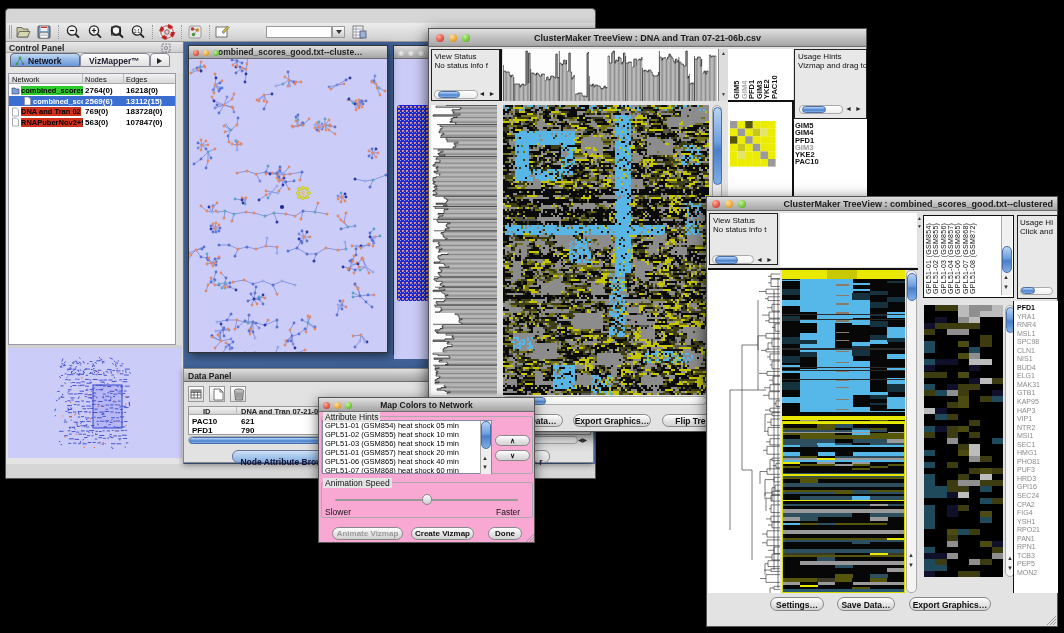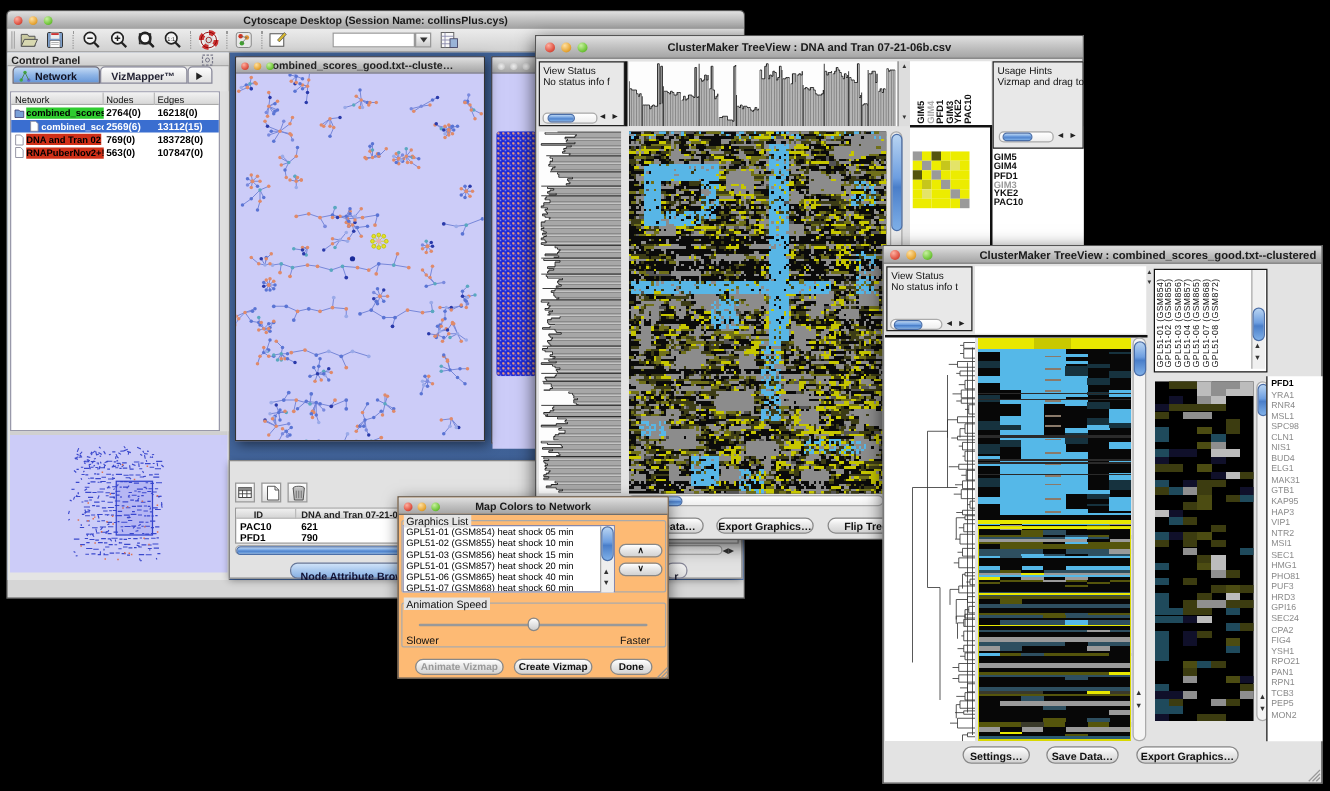--- a/index.html
+++ b/index.html
@@ -5,26 +5,20 @@
 .abs{position:absolute;}
 .tbar{background:linear-gradient(#e0e0e0,#c4c4c4 45%,#a8a8a8 95%,#9a9a9a);border-bottom:1px solid #6e6e6e;}
 .tl{border-radius:50%;position:absolute;}
 .win{position:absolute;box-shadow:0 3px 10px rgba(0,0,0,0.6);}
 .pill{position:absolute;background:linear-gradient(#fff,#e8e8e8 45%,#d2d2d2);border:1px solid #888;border-radius:8px;text-align:center;font-weight:bold;color:#111;}
 .sbtrack{position:absolute;background:linear-gradient(#fff,#eee);border:1px solid #aaa;border-radius:5px;}
 .sbthumb{position:absolute;background:linear-gradient(#b8d4f2,#6d9ee0 45%,#4a7ec9 55%,#7fb0e8);border:1px solid #4a6ea8;border-radius:4px;}
 .gbx{position:absolute;border:1px solid #999;border-radius:2px;}
 </style></head><body>
 <div class="win" style="left:5px;top:8px;width:591px;height:471px;background:#d6d6d6;border:1px solid #555;border-radius:4px 4px 0 0;">
-    <div class="tbar" style="position:absolute;left:0;top:0;width:100%;height:14px;border-radius:4px 4px 0 0;">
-      <div class="tl" style="left:5px;top:3.5px;width:7px;height:7px;background:radial-gradient(circle at 35% 30%,#ffb0a0,#e05545 60%,#b03020);"></div>
-      <div class="tl" style="left:17px;top:3.5px;width:7px;height:7px;background:radial-gradient(circle at 35% 30%,#ffe0a0,#e8a83a 60%,#c08010);"></div>
-      <div class="tl" style="left:29px;top:3.5px;width:7px;height:7px;background:radial-gradient(circle at 35% 30%,#c8f0a0,#74c83e 60%,#4a9a18);"></div>
-      <div style="text-align:center;font-size:8.5px;font-weight:bold;color:#1a1a1a;line-height:14px;">Cytoscape Desktop (Session Name: collinsPlus.cys)</div>
-    </div>
     <div style="position:absolute;left:0;top:14px;width:100%;height:19px;background:linear-gradient(#ececec,#d0d0d0);border-bottom:1px solid #999;">
       <div class="abs" style="left:3px;top:2px;width:3px;height:14px;border-left:1px solid #aaa;border-right:1px solid #aaa;"></div>
       <svg class="abs" style="left:9px;top:1px" width="16" height="16" viewBox="0 0 16 16">
         <path d="M2 5 L2 13 L13 13 L13 5 L8 5 L7 3.5 L2 3.5 z" fill="#c9c9a0" stroke="#555" stroke-width="0.8"></path>
         <path d="M2 13 L4.5 7.5 L15 7.5 L12.5 13 z" fill="#d8d8b0" stroke="#555" stroke-width="0.8"></path>
       </svg>
       <svg class="abs" style="left:30px;top:1px" width="16" height="16" viewBox="0 0 16 16">
         <rect x="2" y="2" width="12" height="12" rx="1" fill="#7d9ec9" stroke="#333" stroke-width="0.8"></rect>
         <rect x="4.5" y="2" width="7" height="5" fill="#eee"></rect>
         <rect x="5" y="2.5" width="6" height="1.5" fill="#c33"></rect>
@@ -156,20 +150,23 @@
         <div class="abs" style="left:2px;top:303px;width:174px;height:3px;background:#d0d0d0;"></div>
         <div class="abs" style="left:2px;top:306px;width:174px;height:110px;background:#ccccf8;overflow:hidden;"><svg width="174" height="110" viewBox="0 0 174 110">
             <path d="M60.1 21.4h3.3M64.6 21.2h3.7M69.3 22.4h1.8M78.1 21.0h3.7M83.0 21.5h1.7M85.3 22.7h3.1M89.7 22.3h3.7M99.1 21.6h4.4M104.4 22.5h2.5M108.0 22.9h4.5M114.2 22.8h1.5M116.9 21.1h4.9M53.2 27.5h1.8M56.7 25.8h1.9M59.2 26.7h4.3M64.6 25.8h2.2M68.3 26.0h1.9M71.1 26.2h4.9M77.8 27.3h2.2M84.2 26.2h2.4M87.5 26.7h1.8M90.2 26.5h3.6M95.7 27.3h3.2M103.4 27.0h2.4M111.7 25.8h3.6M115.9 27.0h4.9M57.2 31.6h2.5M60.3 31.9h2.3M67.3 31.1h1.6M69.4 31.3h2.1M77.0 31.4h3.8M81.5 32.0h1.6M84.7 31.5h4.9M90.8 32.2h4.1M95.4 32.0h3.4M100.5 32.0h4.0M111.2 31.9h3.0M115.5 31.4h3.7M64.2 34.5h2.9M68.3 34.9h4.4M73.2 33.8h3.6M78.4 35.2h3.2M82.5 34.7h1.5M92.5 34.2h3.8M103.8 33.6h3.5M114.6 33.7h4.8M52.6 37.9h2.9M62.1 38.7h1.8M64.4 37.5h4.0M70.1 37.8h1.6M72.2 37.2h4.4M77.2 38.2h3.7M88.2 37.3h2.2M90.9 37.3h3.2M95.0 38.0h2.7M99.1 38.5h4.1M108.5 38.2h2.0M112.3 38.7h2.8M116.8 38.2h4.8M59.8 41.8h3.7M71.7 43.2h4.3M77.7 42.2h2.7M81.7 41.4h4.2M87.7 41.7h1.7M90.4 41.7h4.3M101.5 43.3h4.8M106.9 41.9h2.3M110.8 43.0h3.7M115.9 43.0h2.6M60.2 45.9h4.9M65.9 46.0h3.4M69.8 45.6h4.9M76.4 46.2h3.5M80.5 46.7h3.4M85.8 45.0h2.4M94.9 46.0h2.6M99.4 44.8h2.0M102.2 45.4h2.3M105.5 46.2h3.7M109.8 45.2h3.3M114.4 45.6h3.0M52.5 49.2h3.7M62.4 49.9h4.1M76.6 48.6h2.3M79.6 49.7h4.4M84.7 48.1h2.9M94.3 49.6h1.9M97.4 48.2h3.9M102.0 49.1h1.6M105.0 48.5h2.0M117.2 49.0h4.2M57.2 53.6h1.5M59.5 52.8h3.1M63.4 52.0h2.1M67.3 53.7h4.3M73.1 53.0h2.9M78.0 53.8h4.3M83.9 52.8h4.2M90.0 53.5h4.6M96.2 52.1h2.9M100.1 52.7h3.1M104.7 53.8h3.7M109.9 53.1h2.7M59.1 57.6h4.9M65.7 56.5h2.4M68.9 56.9h2.8M73.5 58.3h3.4M78.3 58.0h5.0M83.9 56.4h3.6M89.4 56.7h2.1M92.7 58.2h3.6M97.5 57.1h3.3M101.8 56.9h3.8M107.1 56.8h2.5M110.2 57.1h2.0M114.1 58.3h4.1M60.9 61.5h3.0M74.5 60.8h3.6M79.3 60.6h2.2M82.2 60.4h3.1M86.2 61.1h3.5M97.6 61.3h2.3M101.6 60.0h3.7M106.8 60.8h3.5M111.9 61.5h2.2M116.0 59.6h4.6M57.5 63.5h1.9M60.0 64.6h3.9M64.9 64.0h3.2M69.7 63.6h4.4M75.8 63.8h3.7M80.7 64.1h2.4M84.5 64.5h5.0M91.1 64.1h4.7M96.5 63.5h4.6M102.4 64.0h3.2M107.3 64.7h1.8M109.6 64.7h2.6M113.1 64.8h2.0M116.2 64.5h1.9M61.0 68.8h3.0M69.7 69.0h2.4M73.1 68.6h2.9M77.4 69.9h4.3M83.0 70.0h2.1M86.0 69.3h1.6M89.0 69.8h4.9M94.4 68.4h3.4M103.2 69.7h3.7M108.4 69.8h2.4M112.0 68.9h4.2M55.9 74.0h3.4M65.6 74.2h4.5M71.9 73.6h4.9M78.4 73.4h4.3M88.5 73.4h2.1M91.6 73.2h4.9M97.1 72.9h3.8M101.5 74.4h3.1M105.1 73.0h1.9M107.9 73.0h4.0M112.7 74.1h2.5M116.1 73.5h3.4M61.0 79.3h2.7M64.9 79.2h2.3M68.9 78.4h2.8M72.6 77.8h5.0M78.1 78.9h3.2M82.8 77.7h3.6M95.7 78.9h3.4M105.7 78.8h1.8M108.2 79.3h3.2M112.7 78.9h4.5M51.1 83.3h4.4M59.8 82.8h2.6M63.6 83.6h4.0M68.2 84.1h2.9M72.9 82.9h3.8M78.2 83.1h2.3M81.1 82.6h5.0M87.5 83.3h2.5M90.9 83.5h2.7M94.5 82.8h2.2M98.6 82.9h3.5M103.8 82.4h1.8M107.2 83.0h4.0M112.9 82.6h3.6M117.2 82.3h1.9M56.1 87.7h3.8M61.0 86.1h2.7M70.4 86.1h3.8M75.2 86.3h2.7M78.9 87.7h3.3M83.6 87.8h2.1M87.0 86.3h2.7M91.3 87.5h5.0M101.7 86.5h2.2M105.2 87.9h3.9M110.2 88.0h3.1M114.0 87.2h4.7M60.9 90.8h5.0M66.6 91.4h4.4M76.1 89.6h3.4M86.7 91.0h2.6M90.4 89.6h3.6M94.8 90.3h3.1M99.2 90.1h2.1M102.7 89.6h2.7M110.3 90.8h3.1M115.0 90.5h4.2M60.3 95.4h2.9M65.1 95.1h3.3M70.2 95.7h2.6M74.7 95.8h4.1M79.7 94.5h3.6M84.5 94.4h3.3M89.3 94.9h3.3M93.7 96.1h2.3M103.0 95.7h4.3M108.6 95.8h4.7M117.9 94.9h2.4M105.8 16.4l-1.6 -1.0M55.0 10.5l-1.2 3.0M84.9 24.9l-3.4 0.6M65.6 14.7l2.6 -2.0M64.9 23.4l-1.9 0.3M63.3 24.1l1.0 3.3M93.7 13.1l3.0 1.0M59.0 21.6l1.4 -1.0M109.4 21.4l-0.4 -1.3M113.9 17.1l0.2 1.2M72.3 21.4l0.6 1.4M67.5 20.6l-2.1 2.1M95.7 24.2l0.3 2.5M71.9 24.8l-0.4 2.6M94.2 11.4l-3.2 1.3M86.9 18.5l-0.9 -0.7M70.8 14.0l2.6 1.6M70.8 22.1l-0.3 1.6M88.2 13.0l3.2 -0.3M54.2 17.4l-2.2 1.9M113.3 18.0l-1.4 -0.5M94.6 15.8l0.5 -2.6M86.1 18.1l-1.3 -2.8M86.4 25.2l0.3 -1.4M62.9 19.7l-1.5 0.6M103.0 22.6l0.3 3.0M84.3 13.5l-2.5 0.0M54.3 19.5l-2.5 -1.2M109.6 12.9l1.4 0.2M84.7 17.0l-0.2 2.1M104.7 11.2l-3.0 -1.4M87.9 22.7l1.0 1.3M72.5 10.7l-1.3 -1.2M86.7 14.2l2.1 1.3M106.2 12.7l0.9 1.4M97.6 23.3l2.8 1.1M79.1 15.8l1.5 -0.3M54.8 17.8l2.9 -0.3M61.5 17.3l2.8 0.7M67.9 24.2l-1.1 0.8M71.7 16.8l1.2 0.3M117.7 22.2l0.4 2.8M68.7 18.8l-1.6 0.4M113.5 15.8l1.8 -0.2M92.3 10.6l-1.2 -1.6M55.9 15.5l1.8 -2.1M91.0 24.2l-1.7 1.3M107.6 16.1l0.6 2.9M74.9 12.9l1.2 2.0M65.4 13.4l-0.8 2.0M81.5 25.9l1.7 -2.1M65.5 16.1l-0.4 -1.1M75.9 14.4l0.4 1.0M69.3 16.3l-0.7 -3.2M69.7 15.8l1.3 -0.5M75.7 22.3l2.3 -1.6M53.3 15.2l1.7 1.0M110.2 15.2l-2.9 -0.3M55.6 16.3l1.5 0.4M62.0 19.5l-0.4 1.0M78.2 64.6l-0.3 -1.2M65.8 79.5l1.4 1.9M61.6 43.0l-2.0 1.4M75.4 91.0l-0.4 1.4M72.2 37.7l1.1 0.2M93.9 66.4l2.6 -0.4M68.7 75.0l0.6 2.8M98.4 74.7l2.0 -2.1M63.8 71.9l-1.1 0.5M75.8 24.9l-0.8 1.6M83.8 42.9l-1.1 0.8M82.1 33.7l0.2 2.3M53.1 48.0l1.1 1.5M90.3 77.5l-0.7 -2.0M47.8 52.1l1.6 0.7M76.7 24.5l-1.7 -1.0M81.6 46.7l1.5 0.2M72.4 93.1l-0.2 2.1M96.8 35.3l-1.5 -1.3M118.6 49.7l2.0 -0.8M104.6 71.4l-1.9 1.2M77.6 42.6l1.9 -1.8M75.0 94.6l0.7 0.8M84.5 45.3l1.7 -0.3M57.4 35.8l-0.6 -1.3M63.8 20.1l-1.6 1.3M64.2 60.5l-2.2 -0.7M93.5 66.0l2.6 -0.5M71.3 48.4l-1.1 2.6M100.4 77.0l2.3 -0.5M108.7 33.1l-2.2 0.1M88.8 50.3l-0.0 -1.6M86.6 39.4l-0.7 1.3M59.5 62.1l1.2 0.5M51.2 28.4l1.8 1.6M80.3 83.3l1.0 1.7M111.8 91.3l-0.0 1.1M84.6 85.3l-0.4 -1.7M65.1 78.7l-0.8 1.4M103.7 89.1l-2.4 -1.1M78.0 78.0l1.1 -2.0M106.9 30.3l-0.9 -1.5M63.6 35.1l-0.9 -0.5M117.5 99.6l-0.5 -1.2M77.9 71.8l1.6 -0.7M121.1 24.0l1.8 1.6M49.2 43.5l2.5 -0.1M55.1 47.1l-1.0 -0.3M82.7 50.6l0.5 -1.5M109.7 43.3l-1.3 -1.2M104.2 100.4l-0.6 -1.7M87.5 85.6l0.6 1.2M54.1 96.6l-1.5 0.1M55.1 46.5l-1.0 -0.4M56.9 71.3l0.2 1.5M82.6 50.0l1.4 0.5M50.9 93.2l1.4 0.8M59.9 59.6l0.9 2.9M111.9 59.7l0.6 -1.7M76.1 24.7l-1.2 -1.7M93.4 42.7l1.9 -2.2M121.6 56.3l-0.4 -2.6M59.4 22.2l1.0 0.9M51.7 49.4l-0.9 2.3M85.1 20.9l1.4 -0.4M46.8 63.2l0.7 -2.5M101.9 52.7l1.2 -2.3M104.3 100.8l1.1 -0.4M76.6 77.8l1.3 -0.8M47.8 67.3l-1.1 0.9M74.1 73.9l-1.7 2.0M94.5 49.0l1.3 -0.9M70.4 27.7l-0.1 -1.7M62.1 80.9l-0.9 -1.9M59.5 28.7l-0.8 1.0M78.7 20.8l-1.6 1.1M70.4 64.0l0.8 2.8M112.9 46.3l1.9 1.6M121.1 55.3l0.6 2.9M77.0 77.9l-0.2 1.3" stroke="#3a48cc" stroke-width="0.9" fill="none"></path>
             <path d="M96.7 95.5h1.2M73.3 29.8h1.2M75.6 99.1h1.2M61.8 68.6h1.2M77.0 69.4h1.2M66.0 67.0h1.2M110.6 87.6h1.2M93.5 57.4h1.2M89.5 23.8h1.2M107.3 73.3h1.2M81.9 71.2h1.2M79.7 47.1h1.2M67.2 65.7h1.2M89.8 58.3h1.2M54.1 68.0h1.2M81.5 65.0h1.2M91.2 94.1h1.2M62.0 54.3h1.2M117.5 77.5h1.2M72.7 77.4h1.2M117.3 48.6h1.2M109.3 24.9h1.2M117.3 56.2h1.2M67.5 86.3h1.2M94.8 94.6h1.2M106.7 82.6h1.2M85.8 99.5h1.2M56.3 88.8h1.2M99.0 35.6h1.2M105.3 53.0h1.2" stroke="#e07050" stroke-width="1.2" fill="none"></path>
             <rect x="85" y="37" width="29" height="43" fill="rgba(60,70,220,0.15)" stroke="#3344cc" stroke-width="1"></rect>
           </svg></div>
       </div>
     </div>
   </div>
 <div class="abs" style="left:183px;top:368px;width:411px;height:95px;background:#e2e2e2;border:1px solid #888;box-shadow:0 2px 6px rgba(0,0,0,0.4);">
+    <div class="tbar" style="position:absolute;left:0;top:0;width:100%;height:13px;">
+      <span style="position:absolute;left:4px;top:2px;font-size:8.5px;font-weight:bold;color:#222;">Data Panel</span>
+    </div>
     <div class="abs" style="left:4px;top:17px;width:16px;height:16px;background:linear-gradient(#fff,#ddd);border:1px solid #999;">
       <svg style="position:absolute;left:1px;top:1px" width="12" height="12" viewBox="0 0 12 12">
         <rect x="1" y="2" width="10" height="8" fill="#fff" stroke="#444" stroke-width="0.8"></rect>
         <path d="M1 4.5h10M1 7h10M4 2v8M7.5 2v8" stroke="#444" stroke-width="0.7"></path>
         <rect x="1" y="2" width="10" height="2" fill="#888"></rect>
       </svg>
     </div>
     <div class="abs" style="left:25px;top:17px;width:16px;height:16px;background:linear-gradient(#fff,#ddd);border:1px solid #999;">
       <svg style="position:absolute;left:2px;top:1px" width="12" height="13" viewBox="0 0 12 13">
         <path d="M2 1h6l3 3v8H2z" fill="#fff" stroke="#555" stroke-width="0.8"></path>
@@ -900,28 +897,28 @@
         <path d="M110 0h6v2h-6zM148 0h4v2h-4zM166 0h2v2h-2zM210 0h4v2h-4zM10 2h10v2h-10zM44 2h2v2h-2zM106 2h2v2h-2zM112 2h2v2h-2zM122 2h4v2h-4zM156 2h12v2h-12zM100 4h14v2h-14zM116 4h2v2h-2zM124 4h2v2h-2zM128 4h4v2h-4zM16 6h6v2h-6zM48 6h8v2h-8zM88 6h2v2h-2zM92 6h2v2h-2zM202 6h2v2h-2zM24 8h6v2h-6zM58 8h4v2h-4zM154 8h2v2h-2zM174 8h2v2h-2zM48 10h2v2h-2zM102 10h4v2h-4zM134 10h6v2h-6zM156 10h2v2h-2zM12 12h2v2h-2zM28 12h6v2h-6zM74 12h2v2h-2zM80 12h2v2h-2zM132 12h12v2h-12zM158 12h2v2h-2zM6 14h2v2h-2zM10 14h14v2h-14zM28 14h2v2h-2zM40 14h2v2h-2zM106 14h2v2h-2zM110 14h4v2h-4zM116 14h2v2h-2zM0 16h6v2h-6zM8 16h2v2h-2zM12 16h4v2h-4zM104 16h4v2h-4zM128 16h12v2h-12zM178 16h2v2h-2zM202 16h8v2h-8zM8 18h2v2h-2zM30 18h2v2h-2zM44 18h4v2h-4zM66 18h2v2h-2zM138 18h6v2h-6zM148 18h2v2h-2zM176 18h4v2h-4zM68 20h8v2h-8zM94 20h4v2h-4zM132 20h2v2h-2zM186 20h4v2h-4zM74 22h10v2h-10zM176 22h2v2h-2zM182 22h2v2h-2zM12 24h6v2h-6zM72 24h2v2h-2zM142 24h2v2h-2zM146 24h14v2h-14zM110 26h2v2h-2zM118 26h2v2h-2zM130 26h2v2h-2zM172 26h2v2h-2zM176 26h2v2h-2zM182 26h2v2h-2zM186 26h2v2h-2zM196 26h2v2h-2zM4 28h4v2h-4zM192 28h4v2h-4zM198 28h6v2h-6zM76 30h2v2h-2zM90 30h4v2h-4zM96 30h4v2h-4zM108 30h2v2h-2zM182 30h2v2h-2zM210 30h4v2h-4zM72 32h4v2h-4zM10 34h2v2h-2zM70 34h2v2h-2zM116 34h2v2h-2zM138 34h2v2h-2zM210 34h2v2h-2zM72 36h6v2h-6zM34 38h2v2h-2zM136 38h2v2h-2zM162 38h4v2h-4zM204 38h2v2h-2zM40 40h2v2h-2zM128 40h4v2h-4zM138 40h2v2h-2zM192 40h2v2h-2zM200 40h10v2h-10zM72 42h2v2h-2zM82 42h6v2h-6zM90 42h2v2h-2zM116 42h2v2h-2zM126 42h6v2h-6zM194 42h2v2h-2zM210 42h2v2h-2zM68 44h2v2h-2zM72 44h6v2h-6zM90 44h4v2h-4zM100 44h2v2h-2zM120 44h2v2h-2zM72 46h4v2h-4zM130 46h2v2h-2zM50 48h2v2h-2zM80 48h4v2h-4zM88 48h2v2h-2zM124 48h2v2h-2zM172 48h2v2h-2zM178 48h10v2h-10zM32 50h2v2h-2zM38 50h2v2h-2zM82 50h2v2h-2zM86 50h14v2h-14zM162 50h2v2h-2zM170 50h4v2h-4zM92 52h2v2h-2zM98 52h2v2h-2zM44 54h2v2h-2zM56 54h2v2h-2zM72 54h14v2h-14zM88 54h2v2h-2zM102 54h8v2h-8zM140 54h12v2h-12zM172 54h2v2h-2zM176 54h2v2h-2zM188 54h8v2h-8zM202 54h2v2h-2zM208 54h2v2h-2zM26 56h4v2h-4zM88 56h2v2h-2zM98 56h2v2h-2zM140 56h2v2h-2zM144 56h2v2h-2zM148 56h2v2h-2zM194 56h2v2h-2zM210 56h2v2h-2zM136 58h2v2h-2zM140 58h4v2h-4zM146 58h8v2h-8zM176 58h2v2h-2zM28 60h2v2h-2zM44 60h2v2h-2zM58 60h2v2h-2zM98 60h2v2h-2zM140 60h2v2h-2zM146 60h4v2h-4zM172 60h2v2h-2zM38 62h2v2h-2zM82 62h4v2h-4zM164 62h2v2h-2zM190 62h2v2h-2zM202 62h2v2h-2zM206 62h4v2h-4zM88 64h6v2h-6zM118 64h2v2h-2zM44 66h2v2h-2zM150 66h4v2h-4zM160 66h6v2h-6zM172 66h2v2h-2zM176 66h2v2h-2zM180 66h4v2h-4zM90 68h4v2h-4zM120 68h2v2h-2zM164 68h4v2h-4zM180 68h8v2h-8zM52 70h2v2h-2zM82 70h2v2h-2zM102 70h2v2h-2zM106 70h2v2h-2zM122 70h2v2h-2zM132 70h2v2h-2zM138 70h4v2h-4zM144 70h2v2h-2zM158 70h4v2h-4zM166 70h2v2h-2zM200 70h4v2h-4zM210 70h2v2h-2zM10 72h2v2h-2zM50 72h2v2h-2zM118 72h2v2h-2zM184 72h8v2h-8zM44 74h2v2h-2zM74 74h2v2h-2zM100 74h8v2h-8zM158 74h2v2h-2zM162 74h12v2h-12zM178 74h2v2h-2zM186 74h2v2h-2zM12 76h4v2h-4zM38 76h8v2h-8zM52 76h18v2h-18zM104 76h4v2h-4zM190 76h4v2h-4zM202 76h2v2h-2zM206 76h4v2h-4zM8 78h2v2h-2zM22 78h2v2h-2zM46 78h6v2h-6zM60 78h2v2h-2zM72 78h2v2h-2zM80 78h4v2h-4zM100 78h6v2h-6zM118 78h2v2h-2zM150 78h4v2h-4zM162 78h2v2h-2zM186 78h6v2h-6zM12 80h2v2h-2zM38 80h4v2h-4zM56 80h4v2h-4zM70 80h4v2h-4zM84 80h6v2h-6zM100 80h2v2h-2zM104 80h4v2h-4zM162 80h8v2h-8zM184 80h4v2h-4zM202 80h4v2h-4zM14 82h4v2h-4zM66 82h2v2h-2zM78 82h2v2h-2zM154 82h2v2h-2zM194 82h2v2h-2zM70 84h2v2h-2zM92 84h2v2h-2zM150 84h2v2h-2zM180 84h2v2h-2zM24 86h2v2h-2zM86 86h2v2h-2zM206 86h2v2h-2zM206 88h2v2h-2zM4 90h2v2h-2zM24 90h10v2h-10zM80 90h2v2h-2zM86 90h2v2h-2zM132 90h2v2h-2zM166 90h6v2h-6zM174 90h4v2h-4zM186 90h6v2h-6zM202 90h10v2h-10zM52 92h4v2h-4zM58 92h4v2h-4zM78 92h10v2h-10zM148 92h10v2h-10zM166 92h4v2h-4zM172 92h2v2h-2zM176 92h2v2h-2zM204 92h2v2h-2zM132 94h2v2h-2zM160 94h2v2h-2zM170 94h4v2h-4zM178 94h2v2h-2zM196 94h2v2h-2zM206 94h4v2h-4zM130 96h2v2h-2zM168 96h2v2h-2zM172 96h4v2h-4zM0 98h2v2h-2zM68 98h2v2h-2zM110 98h2v2h-2zM126 98h8v2h-8zM166 98h6v2h-6zM176 98h2v2h-2zM2 100h6v2h-6zM48 100h2v2h-2zM52 100h2v2h-2zM106 100h2v2h-2zM130 100h2v2h-2zM168 100h2v2h-2zM14 102h2v2h-2zM24 102h2v2h-2zM148 102h4v2h-4zM166 102h2v2h-2zM170 102h6v2h-6zM2 104h2v2h-2zM166 104h2v2h-2zM170 104h4v2h-4zM176 104h2v2h-2zM180 104h2v2h-2zM184 104h2v2h-2zM166 106h4v2h-4zM172 106h4v2h-4zM14 108h2v2h-2zM64 108h2v2h-2zM106 108h2v2h-2zM110 108h2v2h-2zM140 108h2v2h-2zM174 108h2v2h-2zM182 108h2v2h-2zM20 110h2v2h-2zM70 110h2v2h-2zM142 110h2v2h-2zM164 110h4v2h-4zM182 110h2v2h-2zM4 112h2v2h-2zM106 112h4v2h-4zM204 112h8v2h-8zM106 114h2v2h-2zM128 114h2v2h-2zM136 114h4v2h-4zM206 114h2v2h-2zM126 118h2v2h-2zM100 120h2v2h-2zM164 120h2v2h-2zM196 120h4v2h-4zM102 122h2v2h-2zM150 122h2v2h-2zM158 122h2v2h-2zM164 122h2v2h-2zM180 122h2v2h-2zM204 122h2v2h-2zM168 124h6v2h-6zM210 124h4v2h-4zM78 126h2v2h-2zM144 126h2v2h-2zM20 128h6v2h-6zM126 130h8v2h-8zM176 130h4v2h-4zM198 130h2v2h-2zM212 130h2v2h-2zM20 132h2v2h-2zM76 132h2v2h-2zM108 132h2v2h-2zM144 132h2v2h-2zM148 132h2v2h-2zM208 132h4v2h-4zM26 134h6v2h-6zM138 134h2v2h-2zM166 134h6v2h-6zM180 134h2v2h-2zM200 134h2v2h-2zM206 134h2v2h-2zM164 136h2v2h-2zM168 136h4v2h-4zM162 138h4v2h-4zM170 138h2v2h-2zM4 140h4v2h-4zM34 140h2v2h-2zM130 140h4v2h-4zM140 140h2v2h-2zM114 142h2v2h-2zM158 142h2v2h-2zM164 142h2v2h-2zM192 142h8v2h-8zM202 142h2v2h-2zM52 144h2v2h-2zM60 144h6v2h-6zM110 144h2v2h-2zM124 144h2v2h-2zM128 144h2v2h-2zM154 144h2v2h-2zM206 144h2v2h-2zM26 146h10v2h-10zM104 146h2v2h-2zM124 146h2v2h-2zM128 146h2v2h-2zM142 146h2v2h-2zM192 146h2v2h-2zM204 146h2v2h-2zM10 148h2v2h-2zM50 148h2v2h-2zM56 148h4v2h-4zM64 148h2v2h-2zM94 148h4v2h-4zM110 148h2v2h-2zM54 150h2v2h-2zM60 150h4v2h-4zM108 150h4v2h-4zM128 150h2v2h-2zM142 150h2v2h-2zM156 150h2v2h-2zM160 150h4v2h-4zM204 150h4v2h-4zM8 152h2v2h-2zM58 152h2v2h-2zM90 152h2v2h-2zM110 152h2v2h-2zM128 152h2v2h-2zM164 152h2v2h-2zM204 152h2v2h-2zM42 154h4v2h-4zM108 154h4v2h-4zM126 154h2v2h-2zM138 154h4v2h-4zM162 154h8v2h-8zM182 154h2v2h-2zM202 154h8v2h-8zM212 154h2v2h-2zM2 156h2v2h-2zM18 156h2v2h-2zM40 156h8v2h-8zM62 156h2v2h-2zM88 156h8v2h-8zM100 156h2v2h-2zM108 156h4v2h-4zM120 156h2v2h-2zM142 156h4v2h-4zM150 156h8v2h-8zM162 156h6v2h-6zM204 156h2v2h-2zM212 156h2v2h-2zM18 158h2v2h-2zM32 158h4v2h-4zM38 158h4v2h-4zM144 158h2v2h-2zM160 158h4v2h-4zM182 158h2v2h-2zM202 158h2v2h-2zM206 158h6v2h-6zM2 160h4v2h-4zM32 160h2v2h-2zM84 160h4v2h-4zM130 160h2v2h-2zM164 160h2v2h-2zM168 160h2v2h-2zM186 160h2v2h-2zM190 160h2v2h-2zM196 160h2v2h-2zM202 160h4v2h-4zM208 160h6v2h-6zM2 162h4v2h-4zM28 162h12v2h-12zM78 162h2v2h-2zM150 162h2v2h-2zM160 162h2v2h-2zM164 162h2v2h-2zM168 162h2v2h-2zM186 162h2v2h-2zM206 162h6v2h-6zM22 164h2v2h-2zM66 164h2v2h-2zM76 164h6v2h-6zM102 164h2v2h-2zM156 164h2v2h-2zM160 164h6v2h-6zM156 166h2v2h-2zM192 166h2v2h-2zM198 166h2v2h-2zM206 166h8v2h-8zM20 168h2v2h-2zM84 168h4v2h-4zM98 168h8v2h-8zM116 168h2v2h-2zM144 168h6v2h-6zM152 168h2v2h-2zM158 168h2v2h-2zM162 168h4v2h-4zM188 168h2v2h-2zM192 168h2v2h-2zM200 168h2v2h-2zM208 168h2v2h-2zM212 168h2v2h-2zM50 170h4v2h-4zM58 170h2v2h-2zM68 170h2v2h-2zM100 170h4v2h-4zM164 170h2v2h-2zM188 170h2v2h-2zM206 170h2v2h-2zM212 170h2v2h-2zM84 172h2v2h-2zM98 172h6v2h-6zM146 172h2v2h-2zM168 172h2v2h-2zM206 172h6v2h-6zM24 174h6v2h-6zM68 174h8v2h-8zM94 174h8v2h-8zM114 174h2v2h-2zM130 174h4v2h-4zM160 174h2v2h-2zM164 174h2v2h-2zM92 176h12v2h-12zM106 176h2v2h-2zM118 176h6v2h-6zM156 176h2v2h-2zM160 176h2v2h-2zM184 176h10v2h-10zM206 176h6v2h-6zM100 178h2v2h-2zM154 178h8v2h-8zM164 178h2v2h-2zM186 178h2v2h-2zM192 178h2v2h-2zM20 180h2v2h-2zM118 180h2v2h-2zM142 180h2v2h-2zM156 180h4v2h-4zM180 180h4v2h-4zM20 182h2v2h-2zM14 184h2v2h-2zM26 184h6v2h-6zM74 184h8v2h-8zM86 184h2v2h-2zM110 184h2v2h-2zM120 184h4v2h-4zM160 184h8v2h-8zM182 184h4v2h-4zM28 186h6v2h-6zM58 186h2v2h-2zM190 186h2v2h-2zM64 188h2v2h-2zM74 188h2v2h-2zM136 188h4v2h-4zM154 188h4v2h-4zM180 188h4v2h-4zM194 188h2v2h-2zM206 188h2v2h-2zM74 190h2v2h-2zM178 190h2v2h-2zM182 190h4v2h-4zM84 192h2v2h-2zM28 194h2v2h-2zM168 194h2v2h-2zM174 194h2v2h-2zM188 194h2v2h-2zM16 196h2v2h-2zM26 196h8v2h-8zM162 196h2v2h-2zM170 196h2v2h-2zM174 196h2v2h-2zM186 196h2v2h-2zM36 198h2v2h-2zM122 198h4v2h-4zM132 198h2v2h-2zM172 198h2v2h-2zM184 198h2v2h-2zM196 198h6v2h-6zM70 200h4v2h-4zM136 200h6v2h-6zM152 200h2v2h-2zM160 200h6v2h-6zM172 200h6v2h-6zM184 200h2v2h-2zM28 202h2v2h-2zM38 202h4v2h-4zM66 202h2v2h-2zM136 202h4v2h-4zM162 202h4v2h-4zM168 202h8v2h-8zM192 202h2v2h-2zM200 202h6v2h-6zM84 204h2v2h-2zM116 204h2v2h-2zM136 204h4v2h-4zM152 204h2v2h-2zM172 204h2v2h-2zM184 204h2v2h-2zM84 206h4v2h-4zM122 206h2v2h-2zM136 206h2v2h-2zM162 206h2v2h-2zM186 206h2v2h-2zM0 208h2v2h-2zM14 208h4v2h-4zM118 208h8v2h-8zM150 208h6v2h-6zM164 208h4v2h-4zM198 208h4v2h-4zM208 208h6v2h-6zM58 210h4v2h-4zM98 210h4v2h-4zM152 210h2v2h-2zM162 210h6v2h-6zM180 210h6v2h-6zM200 210h2v2h-2zM204 210h10v2h-10zM6 212h4v2h-4zM12 212h2v2h-2zM18 212h2v2h-2zM26 212h2v2h-2zM60 212h4v2h-4zM158 212h2v2h-2zM166 212h8v2h-8zM42 214h4v2h-4zM152 214h2v2h-2zM178 214h4v2h-4zM156 216h2v2h-2zM160 216h2v2h-2zM172 216h4v2h-4zM188 216h8v2h-8zM198 216h2v2h-2zM30 218h2v2h-2zM42 218h2v2h-2zM166 218h10v2h-10zM192 218h8v2h-8zM210 218h4v2h-4zM22 220h2v2h-2zM34 220h2v2h-2zM150 220h6v2h-6zM158 220h8v2h-8zM176 220h10v2h-10zM188 220h4v2h-4zM194 220h4v2h-4zM54 222h2v2h-2zM58 222h2v2h-2zM64 222h6v2h-6zM134 222h4v2h-4zM150 222h8v2h-8zM164 222h4v2h-4zM202 222h4v2h-4zM70 224h6v2h-6zM88 224h2v2h-2zM134 224h2v2h-2zM10 226h4v2h-4zM58 226h4v2h-4zM86 226h2v2h-2zM132 226h2v2h-2zM136 226h2v2h-2zM158 226h2v2h-2zM72 228h2v2h-2zM130 228h6v2h-6zM160 228h2v2h-2zM166 228h4v2h-4zM176 228h4v2h-4zM40 230h6v2h-6zM80 230h10v2h-10zM92 230h4v2h-4zM98 230h2v2h-2zM122 230h4v2h-4zM132 230h6v2h-6zM156 230h2v2h-2zM160 230h4v2h-4zM6 232h2v2h-2zM34 232h2v2h-2zM38 232h4v2h-4zM48 232h4v2h-4zM86 232h2v2h-2zM90 232h4v2h-4zM106 232h2v2h-2zM132 232h4v2h-4zM160 232h2v2h-2zM68 234h2v2h-2zM74 234h2v2h-2zM82 234h2v2h-2zM104 234h6v2h-6zM132 234h2v2h-2zM136 234h8v2h-8zM158 234h4v2h-4zM190 234h2v2h-2zM100 236h8v2h-8zM142 236h6v2h-6zM152 236h2v2h-2zM90 238h4v2h-4zM112 238h4v2h-4zM118 238h2v2h-2zM130 238h2v2h-2zM144 238h4v2h-4zM150 238h6v2h-6zM176 238h2v2h-2zM180 238h2v2h-2zM98 240h4v2h-4zM120 240h2v2h-2zM138 240h14v2h-14zM154 240h16v2h-16zM202 240h12v2h-12zM64 242h4v2h-4zM76 242h4v2h-4zM94 242h2v2h-2zM134 242h6v2h-6zM160 242h4v2h-4zM176 242h12v2h-12zM198 242h2v2h-2zM26 244h2v2h-2zM70 244h2v2h-2zM114 244h2v2h-2zM154 244h4v2h-4zM196 244h4v2h-4zM206 244h4v2h-4zM72 246h4v2h-4zM132 246h2v2h-2zM158 246h2v2h-2zM178 246h2v2h-2zM198 246h4v2h-4zM212 246h2v2h-2zM126 248h4v2h-4zM132 248h6v2h-6zM154 248h4v2h-4zM170 248h4v2h-4zM198 248h2v2h-2zM208 248h6v2h-6zM128 250h12v2h-12zM144 250h6v2h-6zM154 250h2v2h-2zM158 250h2v2h-2zM162 250h4v2h-4zM16 252h2v2h-2zM80 252h2v2h-2zM84 252h6v2h-6zM124 252h14v2h-14zM150 252h2v2h-2zM156 252h4v2h-4zM174 252h4v2h-4zM204 252h6v2h-6zM22 254h2v2h-2zM40 254h2v2h-2zM76 254h10v2h-10zM140 254h2v2h-2zM144 254h2v2h-2zM172 254h2v2h-2zM0 256h2v2h-2zM30 256h4v2h-4zM42 256h4v2h-4zM72 256h4v2h-4zM82 256h4v2h-4zM88 256h2v2h-2zM130 256h4v2h-4zM148 256h4v2h-4zM154 256h2v2h-2zM170 256h2v2h-2zM24 258h6v2h-6zM52 258h2v2h-2zM60 258h4v2h-4zM72 258h2v2h-2zM76 258h4v2h-4zM82 258h2v2h-2zM86 258h2v2h-2zM120 258h2v2h-2zM124 258h2v2h-2zM130 258h2v2h-2zM162 258h2v2h-2zM172 258h4v2h-4zM178 258h2v2h-2zM206 258h4v2h-4zM0 260h10v2h-10zM82 260h8v2h-8zM114 260h4v2h-4zM164 260h4v2h-4zM182 260h2v2h-2zM208 260h4v2h-4zM20 262h6v2h-6zM30 262h6v2h-6zM82 262h2v2h-2zM86 262h4v2h-4zM138 262h2v2h-2zM166 262h2v2h-2zM192 262h4v2h-4zM82 264h2v2h-2zM86 264h2v2h-2zM118 264h8v2h-8zM142 264h6v2h-6zM168 264h4v2h-4zM176 264h12v2h-12zM206 264h2v2h-2zM212 264h2v2h-2zM8 266h2v2h-2zM78 266h2v2h-2zM96 266h2v2h-2zM118 266h2v2h-2zM122 266h8v2h-8zM160 266h6v2h-6zM182 266h2v2h-2zM190 266h2v2h-2zM200 266h6v2h-6zM208 266h2v2h-2zM212 266h2v2h-2zM18 268h6v2h-6zM28 268h2v2h-2zM40 268h2v2h-2zM118 268h4v2h-4zM136 268h8v2h-8zM148 268h8v2h-8zM164 268h2v2h-2zM172 268h10v2h-10zM206 268h4v2h-4zM2 270h2v2h-2zM118 270h2v2h-2zM130 270h2v2h-2zM196 270h6v2h-6zM206 270h8v2h-8zM104 272h2v2h-2zM108 272h2v2h-2zM186 272h12v2h-12zM202 272h4v2h-4zM104 274h2v2h-2zM108 274h2v2h-2zM120 274h2v2h-2zM166 274h4v2h-4zM194 274h6v2h-6zM202 274h4v2h-4zM98 276h2v2h-2zM102 276h2v2h-2zM106 276h2v2h-2zM118 276h2v2h-2zM176 276h2v2h-2zM180 276h4v2h-4zM192 276h8v2h-8zM22 278h8v2h-8zM102 278h2v2h-2zM118 278h6v2h-6zM126 278h2v2h-2zM136 278h2v2h-2zM174 278h6v2h-6zM184 278h2v2h-2zM194 278h6v2h-6zM204 278h4v2h-4zM72 280h2v2h-2zM76 280h2v2h-2zM84 280h2v2h-2zM194 280h4v2h-4zM200 280h6v2h-6zM32 282h2v2h-2zM72 282h2v2h-2zM84 282h2v2h-2zM92 282h2v2h-2zM106 282h2v2h-2zM114 282h2v2h-2zM200 282h2v2h-2zM16 284h4v2h-4zM64 284h4v2h-4zM106 284h2v2h-2zM122 284h2v2h-2zM162 284h8v2h-8zM198 284h2v2h-2zM204 284h2v2h-2zM42 286h2v2h-2zM98 286h2v2h-2zM104 286h2v2h-2zM108 286h8v2h-8zM126 286h4v2h-4zM132 286h2v2h-2zM182 286h2v2h-2zM194 286h2v2h-2zM30 288h8v2h-8zM68 288h2v2h-2zM104 288h2v2h-2zM110 288h6v2h-6zM130 288h8v2h-8zM144 288h4v2h-4zM154 288h2v2h-2zM172 288h2v2h-2zM196 288h2v2h-2zM202 288h4v2h-4zM16 290h4v2h-4zM44 290h2v2h-2zM106 290h2v2h-2zM130 290h4v2h-4zM162 290h2v2h-2zM174 290h2v2h-2zM184 290h4v2h-4zM204 290h2v2h-2zM208 290h2v2h-2z" fill="#c6c600"></path>
       </svg></div>
     <div class="abs" style="left:283px;top:76px;width:10px;height:290px;background:#ececec;border:1px solid #aaa;border-radius:5px;"></div>
     <div class="sbthumb" style="left:283.5px;top:78px;width:9px;height:78px;border-radius:4.5px;"></div>
     <div class="sbtrack" style="left:73px;top:367px;width:205px;height:9px;border-radius:4.5px;"></div>
     <div class="sbthumb" style="left:74px;top:367.5px;width:43px;height:8px;border-radius:4px;"></div>
     <div class="pill" style="left:72px;top:385px;width:62px;height:13px;font-size:8.5px;line-height:13px;">Save Data…</div>
     <div class="pill" style="left:144px;top:385px;width:78px;height:13px;font-size:8.5px;line-height:13px;">Export Graphics…</div>
     <div class="pill" style="left:233px;top:385px;width:90px;height:13px;font-size:8.5px;line-height:13px;">Flip Tree Nodes</div>
   </div>
-<div class="abs" style="left:318px;top:397px;width:217px;height:146px;background:#fdba74;border:1px solid #555;box-shadow:0 4px 12px rgba(0,0,0,0.6);">
+<div class="abs" style="left:318px;top:397px;width:217px;height:146px;background:#f9a8d4;border:1px solid #555;box-shadow:0 4px 12px rgba(0,0,0,0.6);">
     <div class="tbar" style="position:absolute;left:0;top:0;width:100%;height:14px;">
       <div class="tl" style="left:4px;top:3.5px;width:7px;height:7px;background:radial-gradient(circle at 35% 30%,#ffb0a0,#e05545 60%,#b03020);"></div>
       <div class="tl" style="left:15px;top:3.5px;width:7px;height:7px;background:radial-gradient(circle at 35% 30%,#ffe0a0,#e8a83a 60%,#c08010);"></div>
       <div class="tl" style="left:26px;top:3.5px;width:7px;height:7px;background:radial-gradient(circle at 35% 30%,#c8f0a0,#74c83e 60%,#4a9a18);"></div>
       <div style="text-align:center;font-size:8.5px;font-weight:bold;color:#1a1a1a;line-height:14px;">Map Colors to Network</div>
     </div>
-    <span class="abs" style="left:4px;top:14px;font-size:8.5px;color:#111;background:#e4e4e4;padding:0 2px;z-index:3;">Graphics List</span>
+    <span class="abs" style="left:4px;top:14px;font-size:8.5px;color:#111;background:#e4e4e4;padding:0 2px;z-index:3;">Attribute Hints</span>
     <div class="gbx" style="left:2px;top:18px;width:212px;height:58px;border-color:#aaa;"></div>
     <div class="abs" style="left:3px;top:22px;width:170px;height:54px;background:#fff;border:1px solid #88a;overflow:hidden;padding-left:2px;">
       <div style="font-size:7.5px;line-height:9px;white-space:nowrap;color:#000;">GPL51-01 (GSM854) heat shock 05 min</div>
       <div style="font-size:7.5px;line-height:9px;white-space:nowrap;color:#000;">GPL51-02 (GSM855) heat shock 10 min</div>
       <div style="font-size:7.5px;line-height:9px;white-space:nowrap;color:#000;">GPL51-03 (GSM856) heat shock 15 min</div>
       <div style="font-size:7.5px;line-height:9px;white-space:nowrap;color:#000;">GPL51-01 (GSM857) heat shock 20 min</div>
       <div style="font-size:7.5px;line-height:9px;white-space:nowrap;color:#000;">GPL51-06 (GSM865) heat shock 40 min</div>
       <div style="font-size:7.5px;line-height:9px;white-space:nowrap;color:#000;">GPL51-07 (GSM868) heat shock 60 min</div>
     </div>
     <div class="abs" style="left:161px;top:22.5px;width:11px;height:53px;background:#eee;border-left:1px solid #aaa;"></div>
@@ -1198,20 +1195,26 @@
     <div class="abs" style="left:239.9px;top:96.5px;font-size:7px;letter-spacing:0.3px;color:#111;transform:rotate(-90deg);transform-origin:0 0;white-space:nowrap;">GPL51-04 (GSM857)</div>
     <div class="abs" style="left:247.2px;top:96.5px;font-size:7px;letter-spacing:0.3px;color:#111;transform:rotate(-90deg);transform-origin:0 0;white-space:nowrap;">GPL51-06 (GSM865)</div>
     <div class="abs" style="left:254.5px;top:96.5px;font-size:7px;letter-spacing:0.3px;color:#111;transform:rotate(-90deg);transform-origin:0 0;white-space:nowrap;">GPL51-07 (GSM868)</div>
     <div class="abs" style="left:261.8px;top:96.5px;font-size:7px;letter-spacing:0.3px;color:#111;transform:rotate(-90deg);transform-origin:0 0;white-space:nowrap;">GPL51-08 (GSM872)</div>
     <span class="abs" style="left:210px;top:18px;font-size:5px;color:#333;">▲</span>
     <span class="abs" style="left:210px;top:26px;font-size:5px;color:#333;">▼</span>
     <div class="abs" style="left:294px;top:19px;width:11px;height:79px;background:#f0f0f0;border-left:1px solid #aaa;"></div>
     <div class="sbthumb" style="left:294.5px;top:49px;width:10px;height:27px;border-radius:5px;"></div>
     <span class="abs" style="left:296px;top:77px;font-size:6px;color:#333;">▲</span>
     <span class="abs" style="left:296px;top:87px;font-size:6px;color:#333;">▼</span>
+    <div class="abs" style="left:310px;top:17.5px;width:41px;height:84px;background:#e8e8e8;border:1.5px solid #222;">
+      <span class="abs" style="left:2px;top:2px;font-size:8px;color:#111;white-space:nowrap;">Usage Hi</span>
+      <span class="abs" style="left:2px;top:11px;font-size:8px;color:#111;white-space:nowrap;">Click and</span>
+      <div class="sbtrack" style="left:2px;top:71px;width:33px;height:8px;border-radius:4px;"></div>
+      <div class="sbthumb" style="left:3px;top:71.5px;width:14px;height:7px;border-radius:3.5px;"></div>
+    </div>
     <div class="abs" style="left:217px;top:107.5px;width:79px;height:272px;overflow:hidden;"><svg width="79" height="272" viewBox="0 0 79 272" shape-rendering="crispEdges">
         <rect width="79" height="272" fill="#000"></rect>
         <rect x="11.3" y="0.0" width="11.3" height="6.0" fill="#3c3c10"></rect>
         <rect x="22.6" y="0.0" width="11.3" height="6.0" fill="#3c3c10"></rect>
         <rect x="33.9" y="0.0" width="11.3" height="6.0" fill="#bcbcbc"></rect>
         <rect x="45.1" y="0.0" width="11.3" height="6.0" fill="#8f8f8f"></rect>
         <rect x="56.4" y="0.0" width="11.3" height="6.0" fill="#8f8f8f"></rect>
         <rect x="67.7" y="0.0" width="11.3" height="6.0" fill="#bcbcbc"></rect>
         <rect x="33.9" y="6.0" width="11.3" height="6.0" fill="#bcbcbc"></rect>
         <rect x="45.1" y="6.0" width="11.3" height="6.0" fill="#8f8f8f"></rect>

